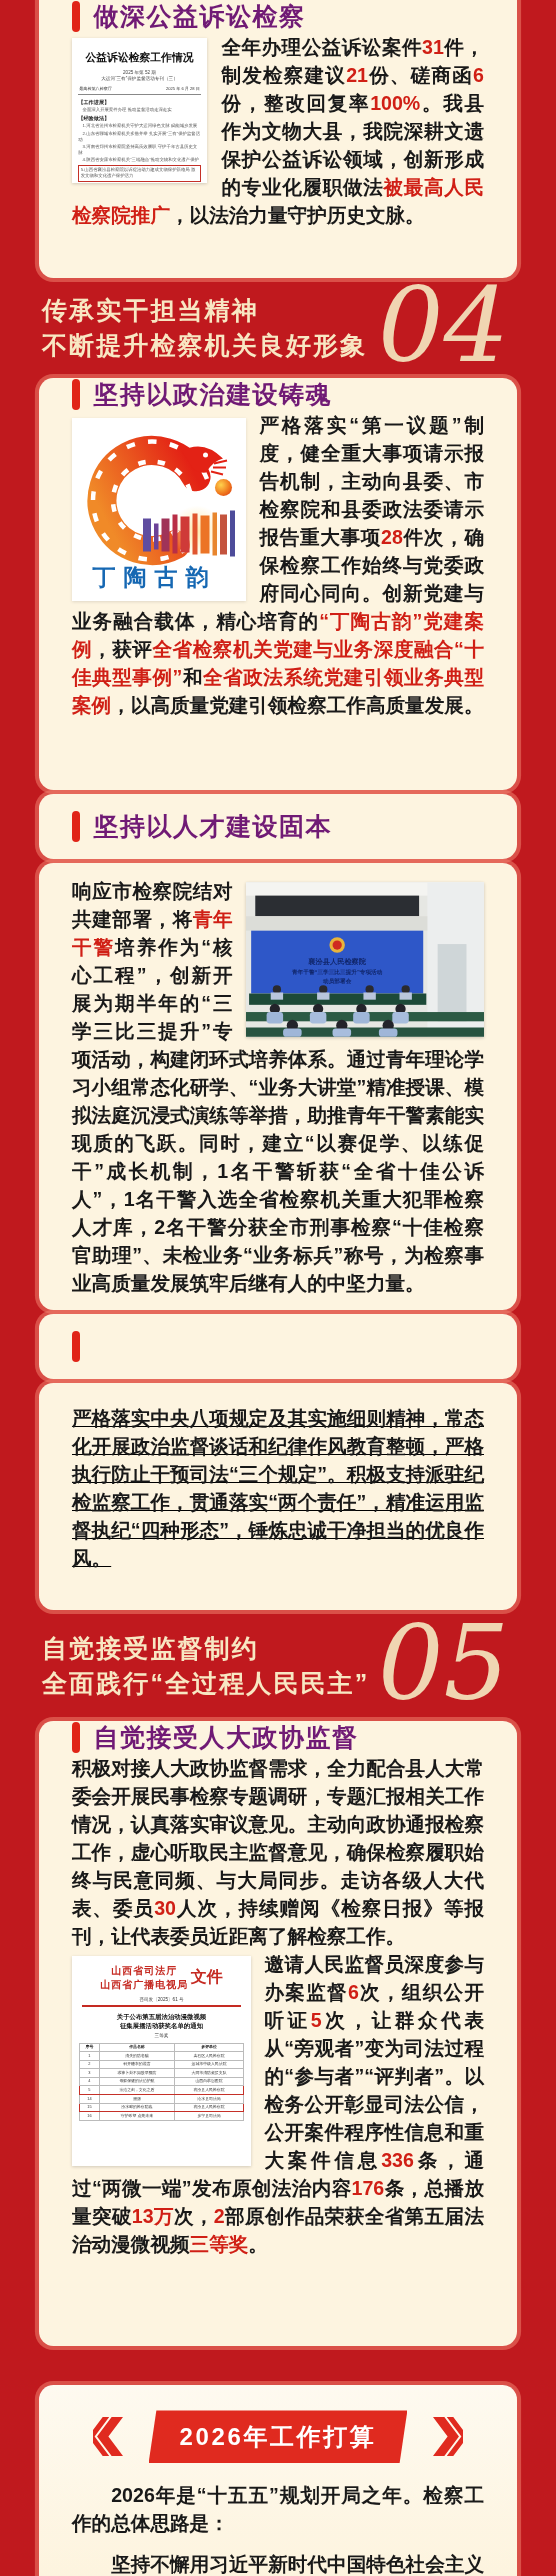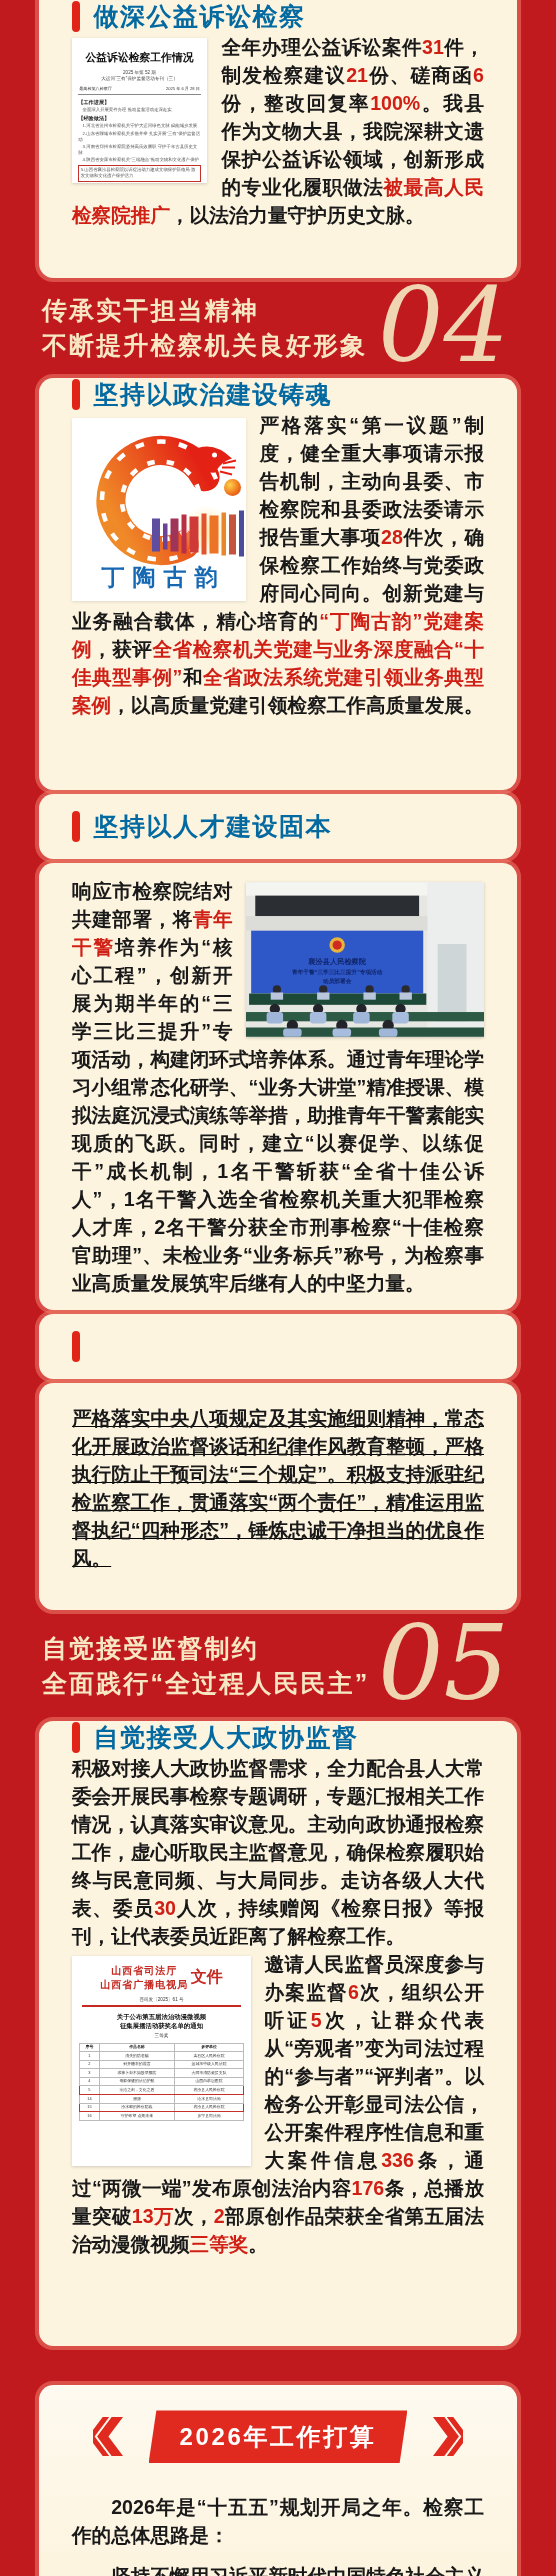--- a/index.html
+++ b/index.html
@@ -14,21 +14,21 @@
     border-radius:14.4px;
     margin:0 39px;
     overflow:hidden;
     position:relative;
     box-shadow:0 0 0 4.1px rgba(238,125,108,0.55);
   }
   .card-top{border-radius:0 0 14.4px 14.4px;}
   
   .sec-title{display:flex;align-items:center;gap:13.4px;padding:18.5px 0 7.2px;}
   .sec-bar{width:8.2px;height:31px;background:#e02417;border-radius:4.1px;flex:0 0 auto;}
-  .sec-h{font-size:25px;font-weight:800;color:#0369a1;letter-spacing:1.5px;margin:0;}
+  .sec-h{font-size:25px;font-weight:800;color:#701a75;letter-spacing:1.5px;margin:0;}
   
   .body-text{
     font-size:19.6px;line-height:28px;color:#191919;
     text-align:justify;font-weight:600;margin:0;
   }
   .hl{color:#d01f15;}
   .pad{padding:0 33px;}
   
   .banner{height:100px;position:relative;color:#f8e7c3;}
   .banner-titles{position:absolute;left:42px;top:50%;transform:translateY(-50%);}
@@ -55,21 +55,21 @@
   .doc1-title{font-size:10.8px;font-weight:800;color:#111;text-align:center;margin:3.1px 0 5.2px;}
   .doc1-line{font-size:4.6px;color:#444;text-align:center;margin:1.5px 0;}
   .doc1-meta{display:flex;justify-content:space-between;font-size:4.1px;color:#333;
     border-bottom:1px solid #888;padding:2.1px 1px;margin:3.1px 0 4.1px;}
   .doc1-h{font-size:5.2px;font-weight:800;color:#222;margin:2.6px 0 1px;}
   .doc1-item{font-size:4.4px;color:#555;line-height:6.2px;margin:1px 0;text-indent:1em;}
   .doc1-item.boxed{border:0.8px solid #c53028;padding:1.5px;text-indent:0;}
   .logo-block{
     float:left;width:174px;height:183px;background:#ffffff;
     margin:7.2px 13.4px 5.2px 0;box-shadow:0 1px 3.1px rgba(0,0,0,.12);
-    display:flex;align-items:center;justify-content:flex-end;
+    display:flex;align-items:center;justify-content:flex-start;
   }
   .photo-block{
     float:right;width:238px;height:155px;margin:5.2px 0 7.2px 13.4px;
     box-shadow:0 1px 3.1px rgba(0,0,0,.2);overflow:hidden;background:#dfe0dc;
   }
   .doc2{
     float:left;width:179px;height:210px;background:#ffffff;
     margin:5.2px 13.4px 5.2px 0;box-shadow:0 1px 3.1px rgba(0,0,0,.18);
     padding:8.2px 7.2px;box-sizing:border-box;overflow:hidden;
   }
@@ -81,21 +81,21 @@
   .doc2-grade{font-size:4.6px;color:#333;text-align:center;margin:3.1px 0 4.1px;}
   table.doc2-table{width:100%;border-collapse:collapse;font-size:3.9px;color:#333;}
   table.doc2-table th,table.doc2-table td{border:0.5px solid #bbb;padding:1.5px 1px;text-align:center;line-height:4.6px;}
   table.doc2-table th{font-weight:800;color:#222;}
   tr.boxed td{border-top:0.8px solid #c53028;border-bottom:0.8px solid #c53028;}
   tr.boxed td:first-child{border-left:0.8px solid #c53028;}
   tr.boxed td:last-child{border-right:0.8px solid #c53028;}
   .clear{clear:both;}
   
   .card-2026{background:linear-gradient(#fefaf0,#fdf3dc 216px);}
-  .badge-row{display:flex;justify-content:center;align-items:center;gap:26px;margin:25px 0 30px;}
+  .badge-row{display:flex;justify-content:center;align-items:center;gap:26px;margin:25px 0 18px;}
   .badge{
     background:#e02a1f;color:#fff;font-size:24px;font-weight:800;letter-spacing:2.6px;
     padding:10.3px 31px;clip-path:polygon(3% 0,100% 0,97% 100%,0 100%);
   }
   .chev{width:30px;height:43px;flex:0 0 auto;}
   .indent{text-indent:2em;}
   .p-gap{margin-top:13.4px;}
 </style>
 </head>
 <body>

